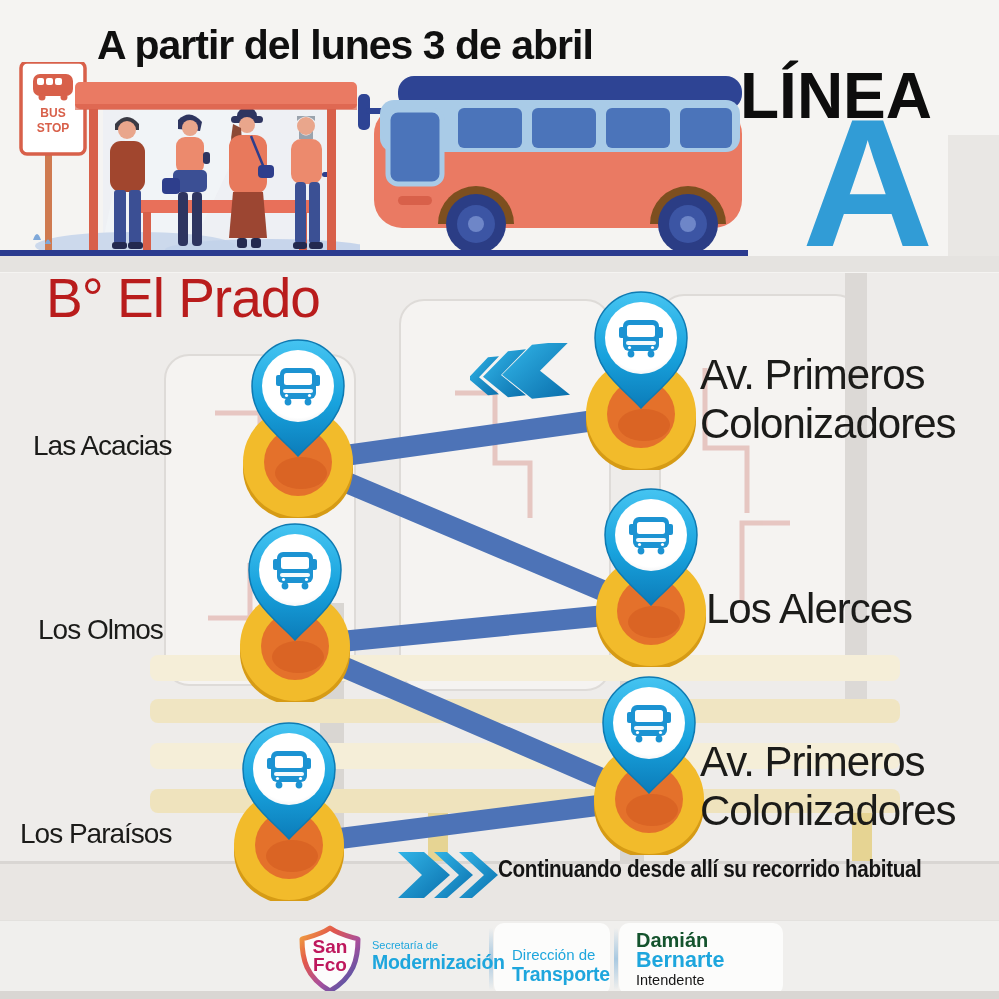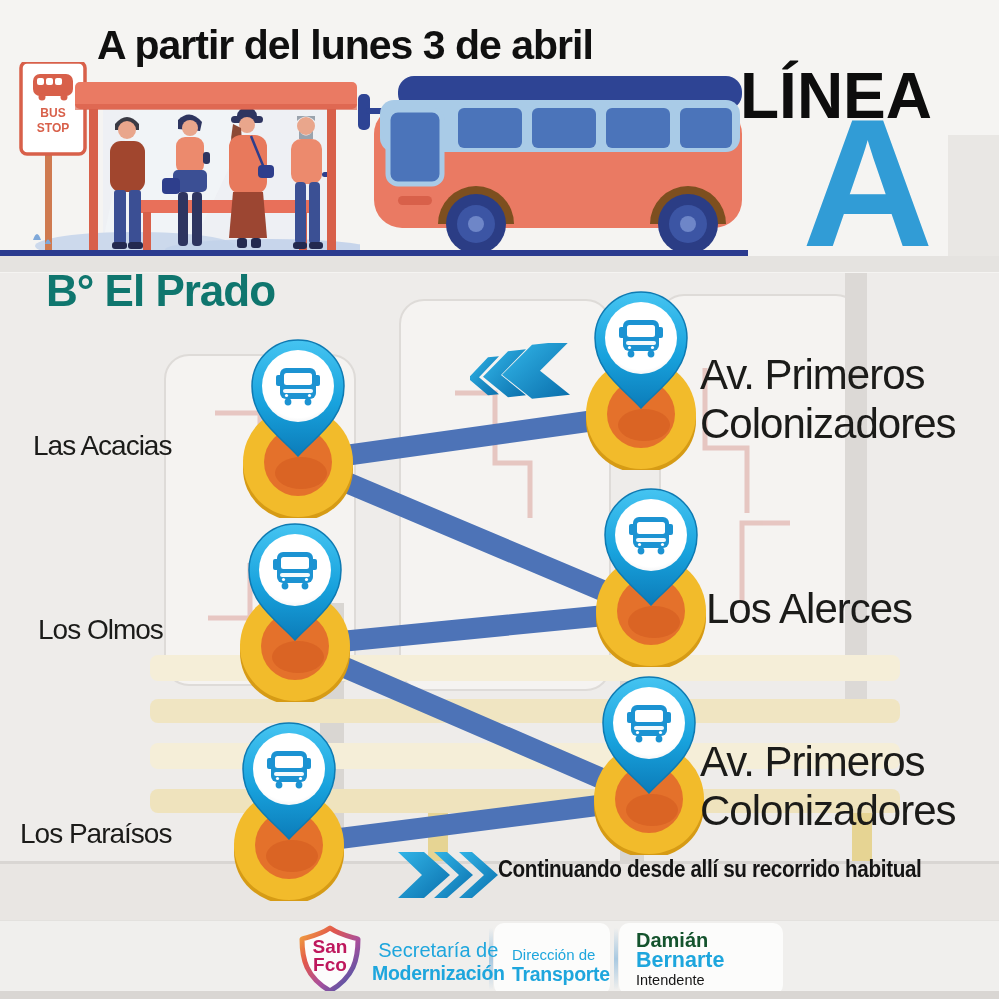--- a/index.html
+++ b/index.html
@@ -11,21 +11,21 @@
 
   
   .announcement{left:97px;top:22px;font-size:41px;font-weight:700;color:#101010;letter-spacing:-1px;white-space:nowrap;}
   .linea-word{left:740px;top:64px;font-size:64px;font-weight:800;color:#0d0d0d;letter-spacing:0;line-height:1;}
   .linea-letter{left:802px;top:92px;font-size:182px;font-weight:700;color:#319cd6;line-height:1;}
   .ped-v{left:948px;top:135px;width:51px;height:122px;background:#e9e7e4;}
   .road-line{left:0;top:250px;width:748px;height:6px;background:#2b3b8f;}
   .road-shadow{left:0;top:256px;width:999px;height:16px;background:#e5e3e0;}
 
   
-  .hood-title{left:46px;top:266px;font-size:44px;font-weight:700;color:#0f766e;letter-spacing:-1px;white-space:nowrap;}
+  .hood-title{left:46px;top:266px;font-size:55px;font-weight:400;color:#b91c1c;letter-spacing:-1px;white-space:nowrap;}
   .stop-label{color:#1b1b19;white-space:nowrap;letter-spacing:-1px;}
   .stop-label.left{font-size:28px;}
   .stop-label.right{font-size:42px;white-space:normal;width:302px;line-height:1.17;}
   .lbl-las-acacias{left:33px;top:430px;}
   .lbl-los-olmos{left:38px;top:614px;}
   .lbl-los-paraisos{left:20px;top:818px;}
   .lbl-av-primeros-1{left:700px;top:350px;}
   .lbl-los-alerces{left:706px;top:584px;}
   .lbl-av-primeros-2{left:700px;top:737px;}
   .continuation{
@@ -38,21 +38,21 @@
   .footer-bar{left:0;top:920px;width:999px;height:79px;background:#f0efed;border-top:1px solid #e3e1de;}
   .fpanel{background:#fcfcfb;border-radius:10px;}
   .fpanel1{left:494px;top:923px;width:116px;height:72px;}
   .fpanel2{left:619px;top:923px;width:164px;height:72px;}
   .fdiv{width:4px;height:62px;background:linear-gradient(180deg,rgba(140,190,225,0),rgba(110,170,215,.55),rgba(140,190,225,0));}
   .fdiv1{left:489px;top:928px;}
   .fdiv2{left:614px;top:928px;}
   .sanfco{left:296px;top:925px;width:68px;height:70px;}
   .sanfco-lines{left:296px;top:938px;width:68px;text-align:center;color:#be185d;font-weight:700;font-size:19px;line-height:.95;}
   .secretariat{left:372px;top:939px;color:#1ea6dd;}
-  .secretariat .l1{font-size:20px;text-align:center;}
+  .secretariat .l1{font-size:11px;}
   .secretariat .l2{font-size:19.5px;font-weight:700;letter-spacing:-.3px;}
   .transport{left:512px;top:946px;color:#1ea6dd;}
   .transport .l1{font-size:15px;}
   .transport .l2{font-size:19.5px;font-weight:700;letter-spacing:-.3px;}
   .mayor{left:636px;top:930px;}
   .mayor .n1{font-size:20px;font-weight:700;color:#14532d;line-height:1.02;}
   .mayor .n2{font-size:21.5px;font-weight:700;color:#1ea6dd;line-height:1.02;}
   .mayor .role{font-size:14.5px;color:#161616;line-height:1.15;}
   .bottom-strip{left:0;top:991px;width:999px;height:8px;background:#d9d6d3;}
 </style>

